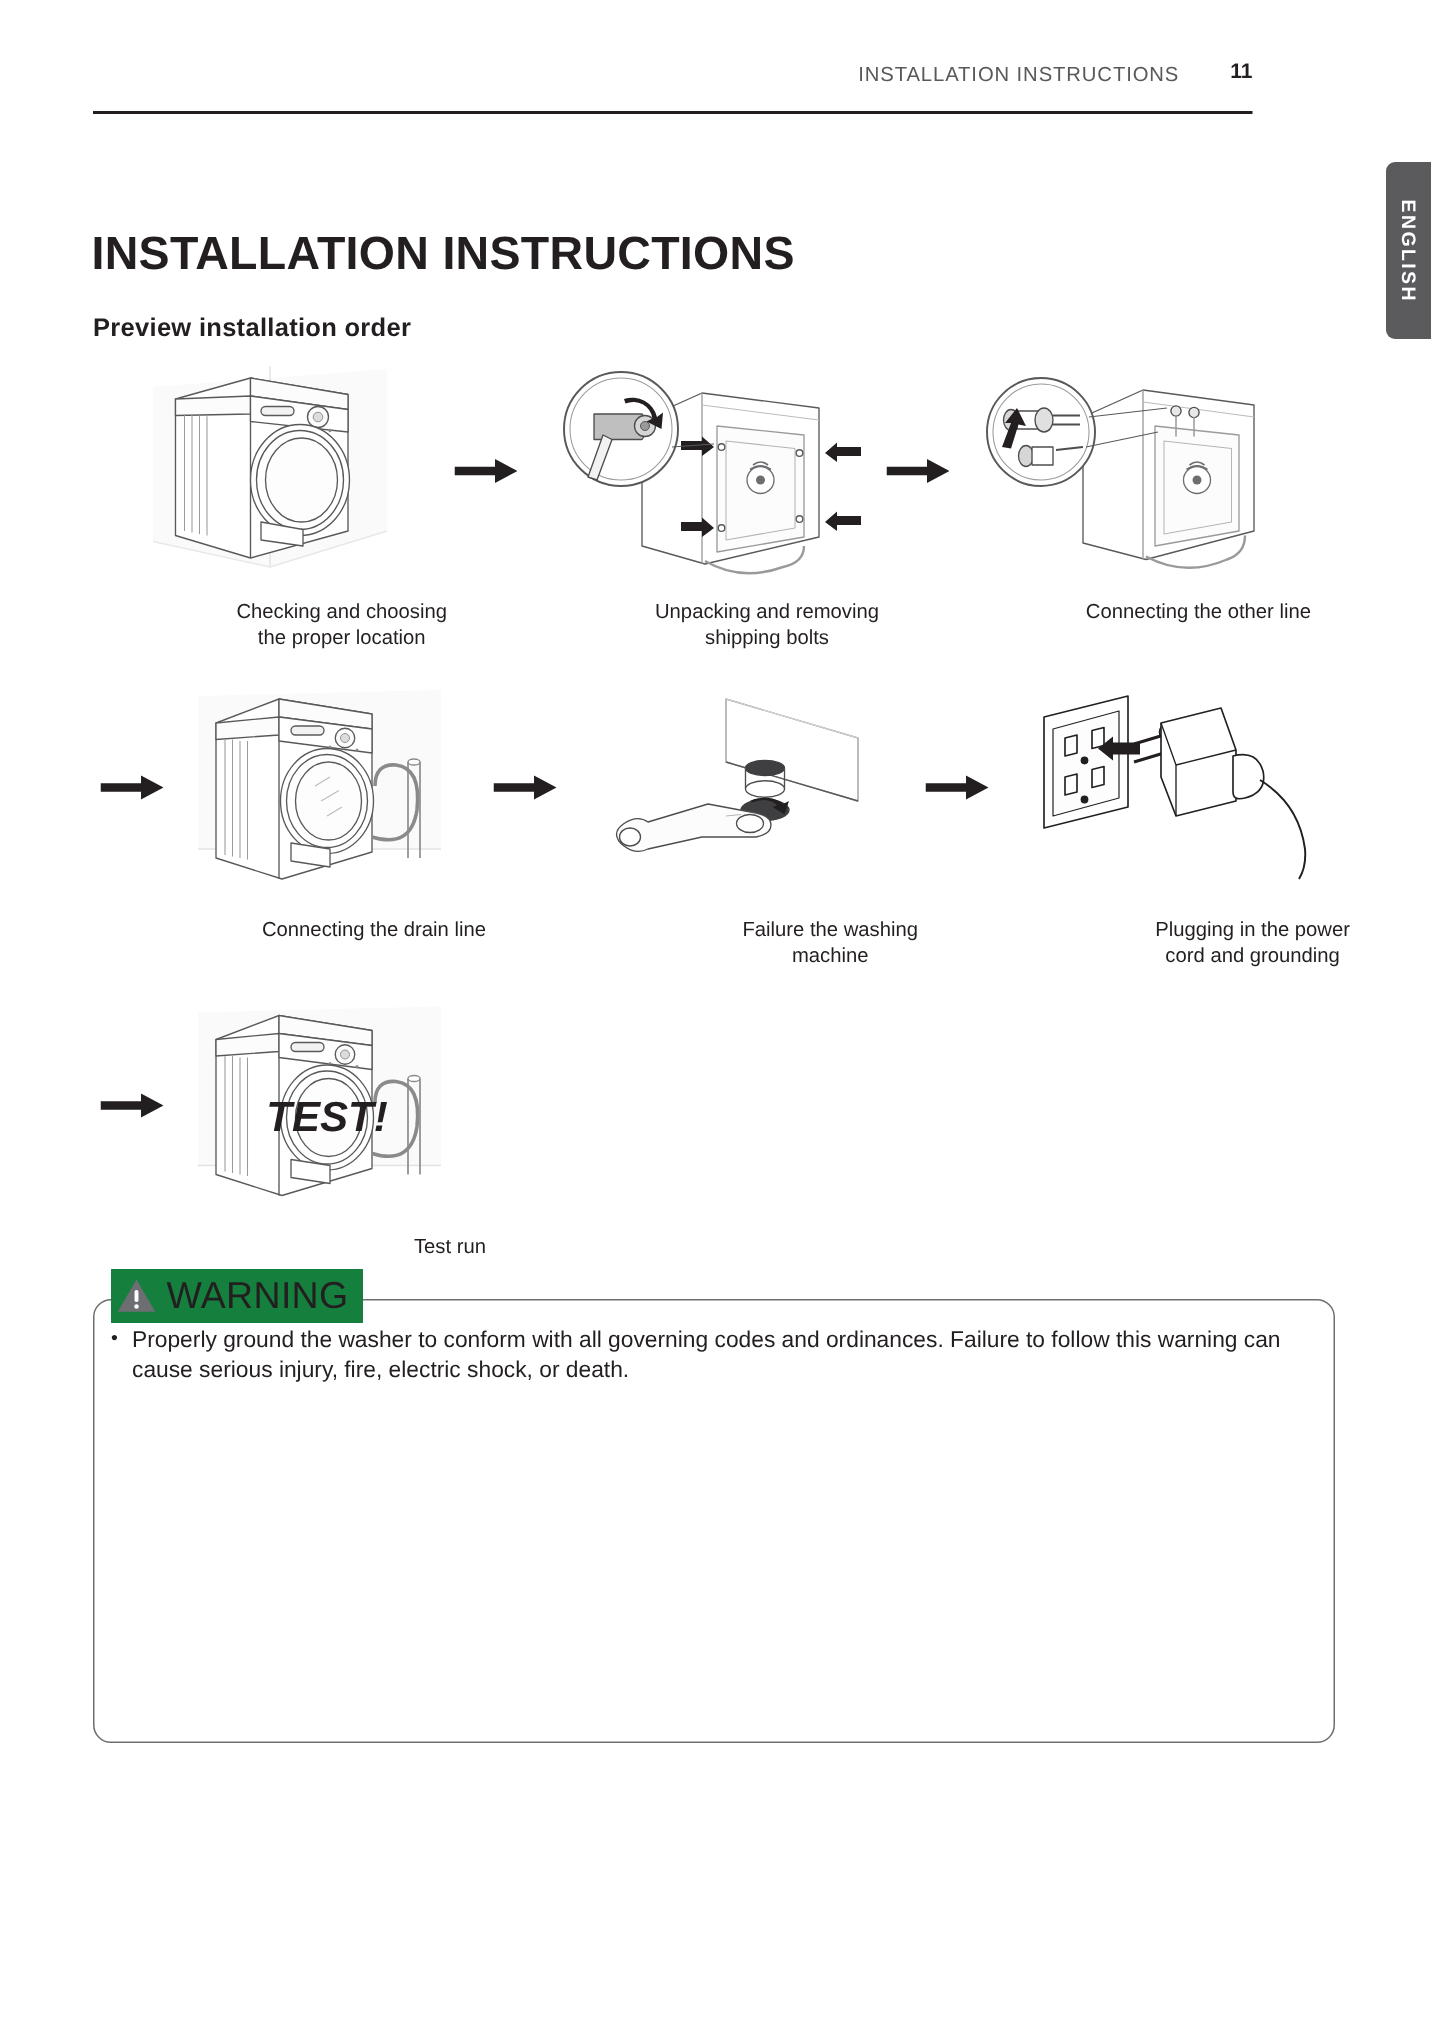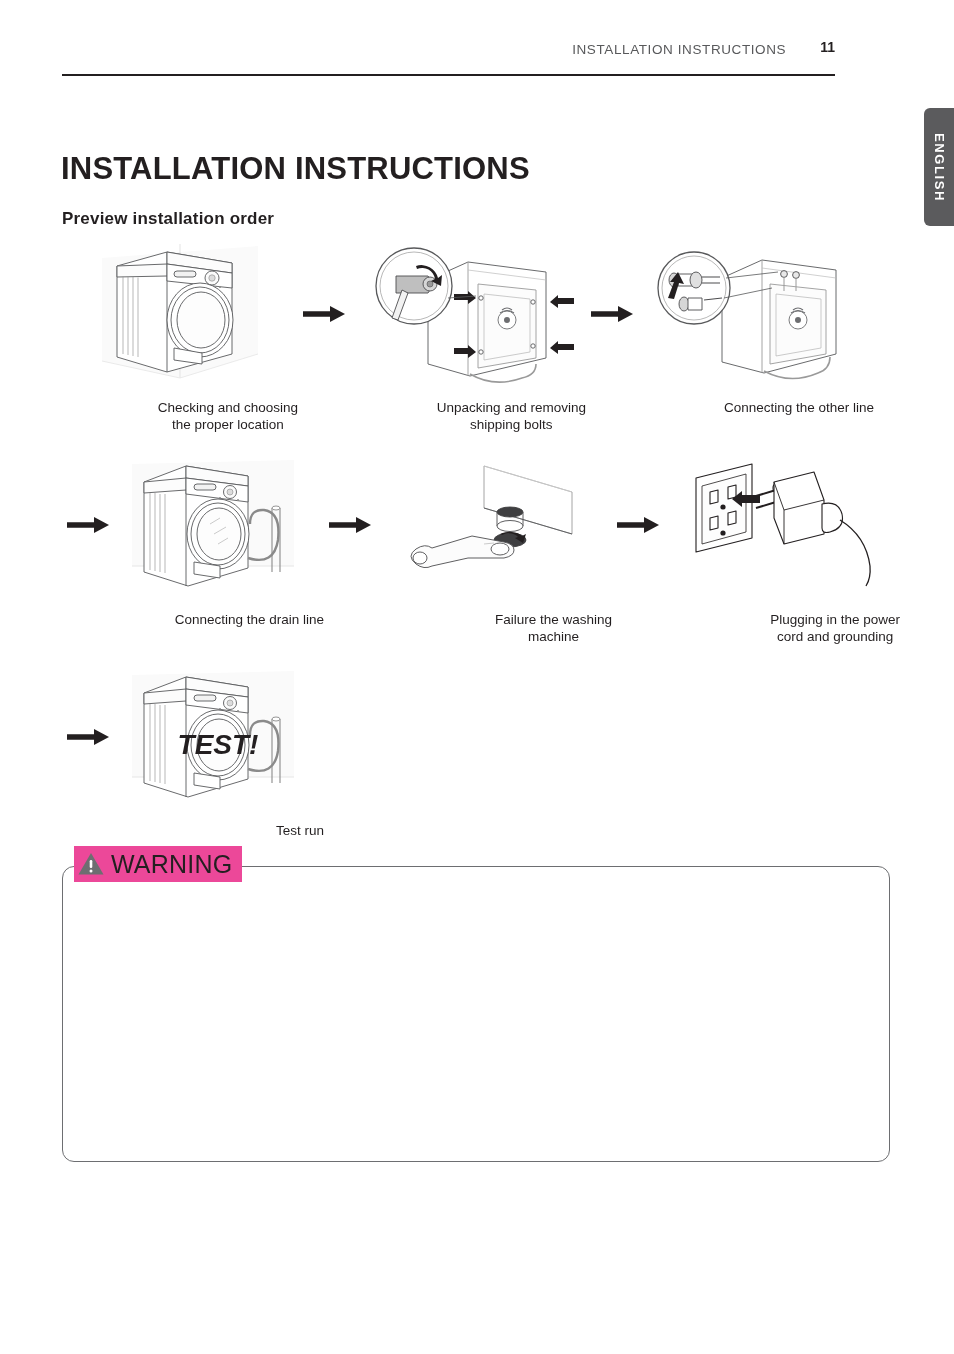--- a/index.html
+++ b/index.html
@@ -139,21 +139,21 @@
     border-radius: 12px;
     box-sizing: border-box;
   }
   #warning-header {
     position: absolute;
     left: 74px;
     top: 846px;
     height: 36px;
     display: flex;
     align-items: center;
-    background: #ec4899;
+    background: #15803d;
     padding: 0 10px 0 4px;
   }
   #warning-triangle { display: block; }
   #warning-title {
     font-size: 25px;
     letter-spacing: 0.2px;
     color: #231f20;
     margin-left: 7px;
   }
   #warning-list {
@@ -509,13 +509,14 @@
 <div id="warning-header">
   <svg id="warning-triangle" width="26" height="24" viewBox="0 0 26 24" xmlns="http://www.w3.org/2000/svg">
     <path d="M13 1 L25.5 22.5 L0.5 22.5 Z" fill="#6d6e71"></path>
     <rect x="11.7" y="8" width="2.6" height="8" rx="1.2" fill="#ffffff"></rect>
     <circle cx="13" cy="19" r="1.5" fill="#ffffff"></circle>
   </svg>
   <span id="warning-title">WARNING</span>
 </div>
 
 <ul id="warning-list">
+  <li>Properly ground the washer to conform with all governing codes and ordinances. Failure to follow this warning can cause serious injury, fire, electric shock, or death.</li>
 </ul>
 
 </body></html>

